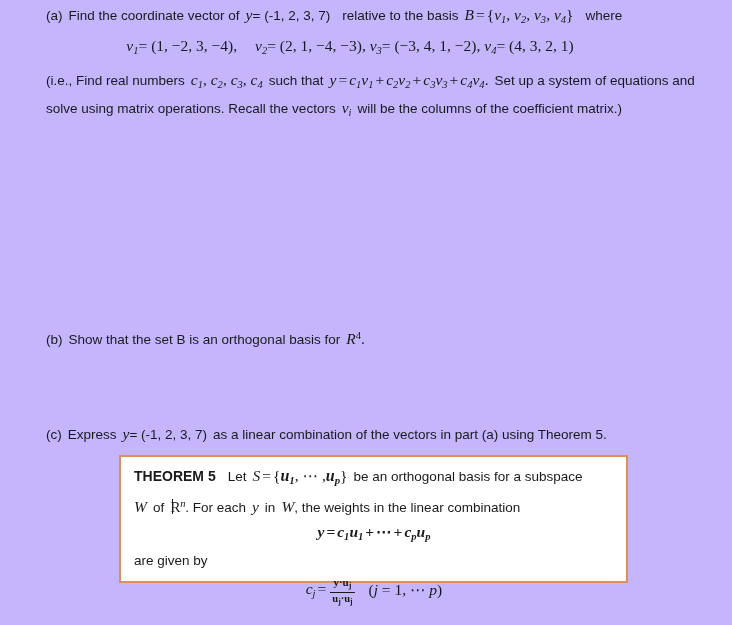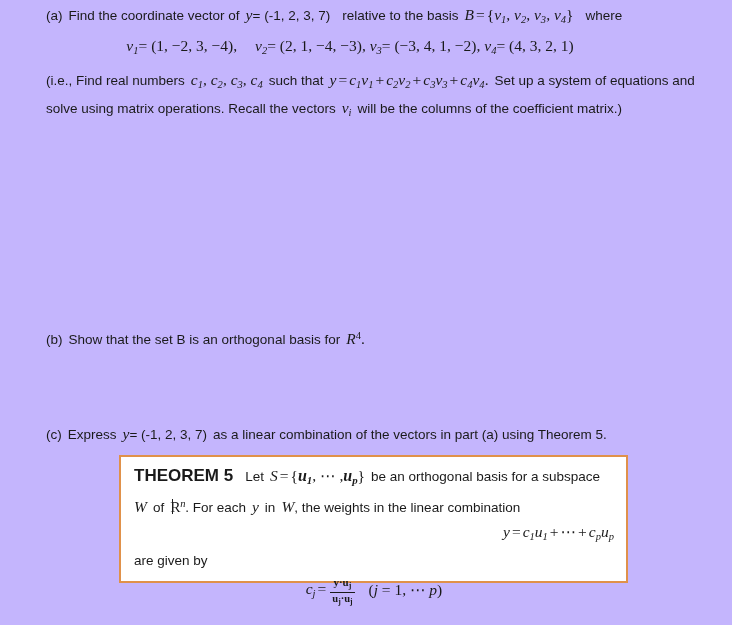--- a/index.html
+++ b/index.html
@@ -113,26 +113,27 @@
   .thm-line {
     font-family: "Liberation Sans", sans-serif;
     font-size: 13.5px;
     line-height: 23px;
     color: #1a1a1a;
     white-space: nowrap;
   }
   .thm-title {
     font-weight: bold;
     font-family: "Liberation Sans", sans-serif;
-    font-size: 17px;
+    font-size: 14px;
   }
   .thm-eq {
-    text-align: right;
+    text-align: center;
     margin-top: 1px;
     white-space: nowrap;
+    font-weight: bold;
   }
   .thm-given {
     margin-top: 1px;
     white-space: nowrap;
   }
   .thm-frac-row {
     text-align: center;
     margin-top: 4px;
     white-space: nowrap;
   }

